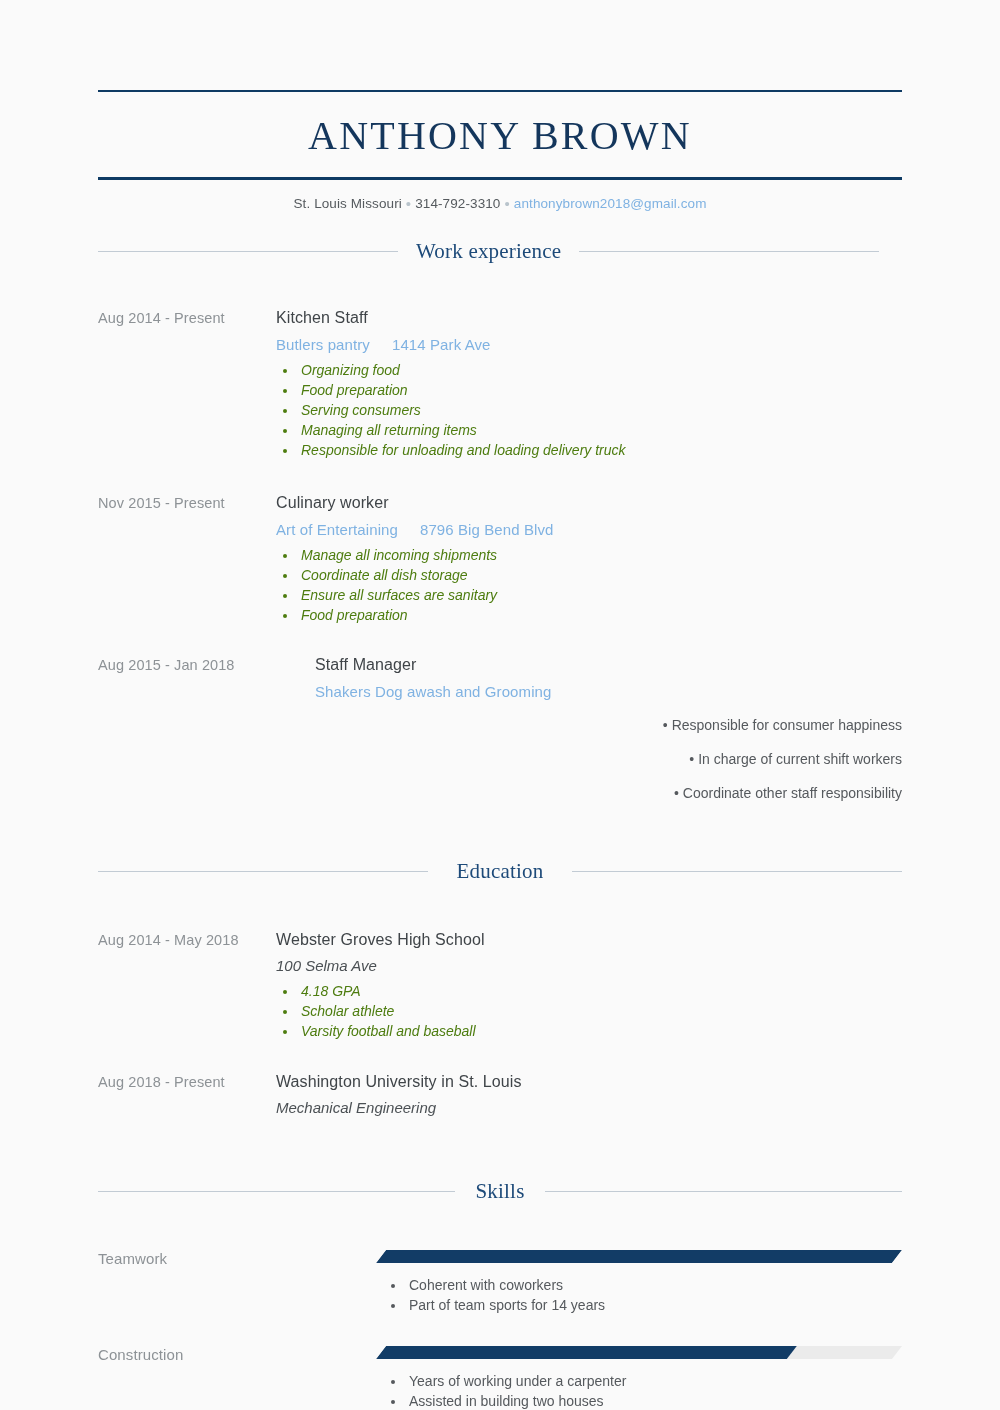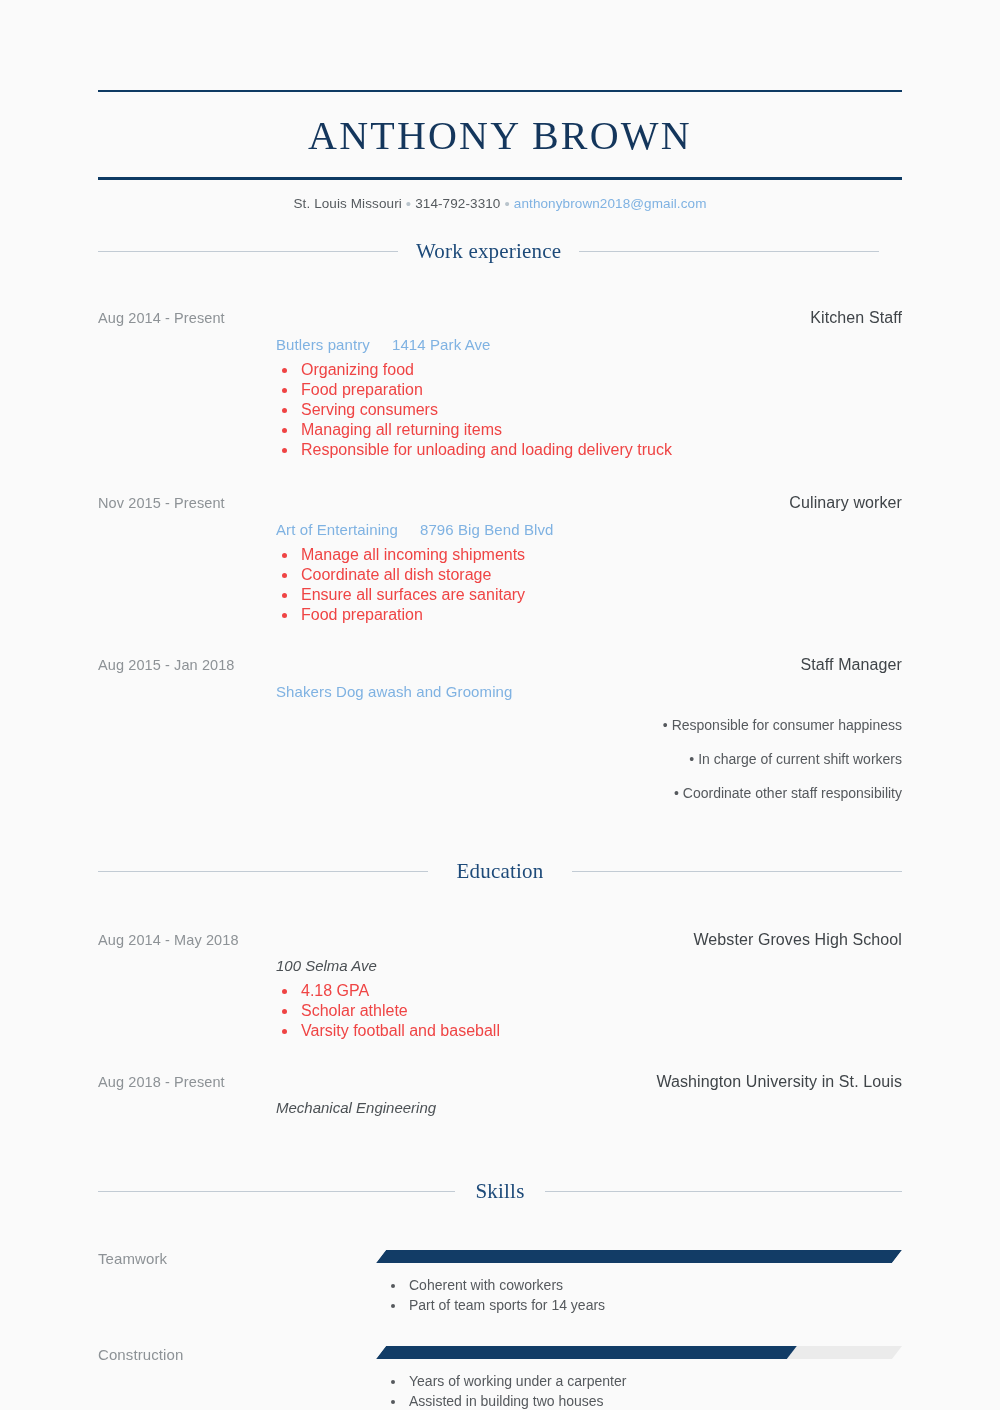--- a/index.html
+++ b/index.html
@@ -96,58 +96,58 @@
     font-size: 14.5px;
     color: #8d9296;
     padding-top: 1px;
     letter-spacing: 0.1px;
   }
   .entry .body { flex: 1 1 auto; }
   .entry .role {
     font-size: 16px;
     color: #3f4448;
     letter-spacing: 0.1px;
-    text-align: right;
   }
   .entry .org {
     font-size: 15px;
     color: #7fb2e2;
     margin-top: 9px;
     letter-spacing: 0.1px;
   }
   .entry .org .addr { padding-left: 22px; }
   .entry .org-dark {
     font-size: 15px;
     font-style: italic;
     color: #4b5054;
     margin-top: 8px;
   }
   .entry ul {
     margin: 7px 0 0 0;
     padding-left: 22px;
     list-style: disc;
   }
   .entry ul li {
-    font-size: 16px;
-    color: #ef4444;
+    font-size: 14px;
+    color: #4d7c0f;
     line-height: 20px;
     padding-left: 3px;
+    font-style: italic;
   }
   .entry .dotline {
     font-size: 14px;
     color: #55595d;
     margin-top: 16px;
     line-height: 18px;
     text-align: right;
   }
   .entry .dotline .d { padding-right: 4px; }
 
   .work-1 { margin-top: 45px; }
   .work-2 { margin-top: 34px; }
-  .work-3 { margin-top: 31px; }
+  .work-3 { margin-top: 31px; gap: 39px; }
   .edu-1  { margin-top: 47px; }
   .edu-2  { margin-top: 32px; }
 
   .sec-edu   { margin-top: 57px; gap: 29px; }
   .sec-skills{ margin-top: 63px; gap: 20px; }
 
   
   .skill {
     display: flex;
     align-items: flex-start;

